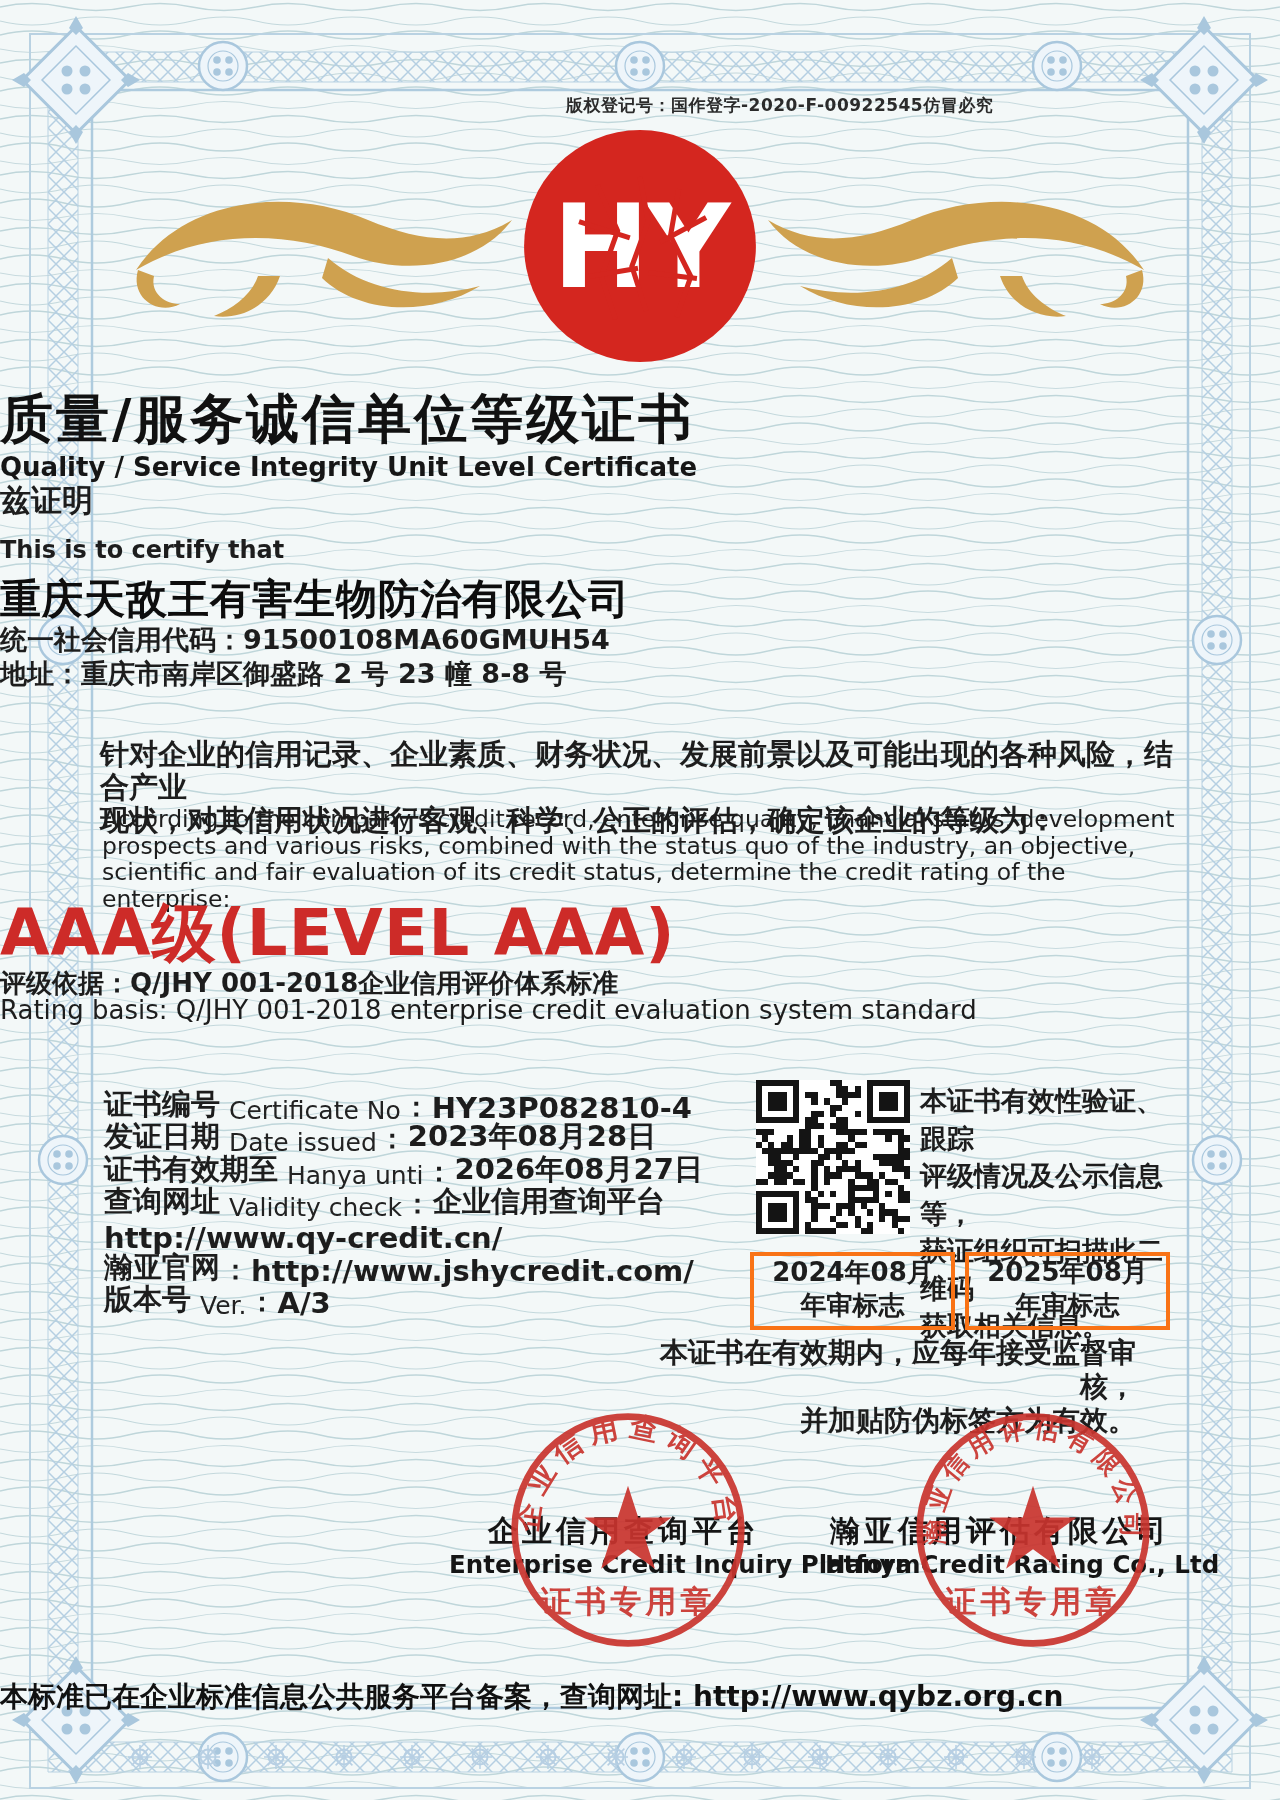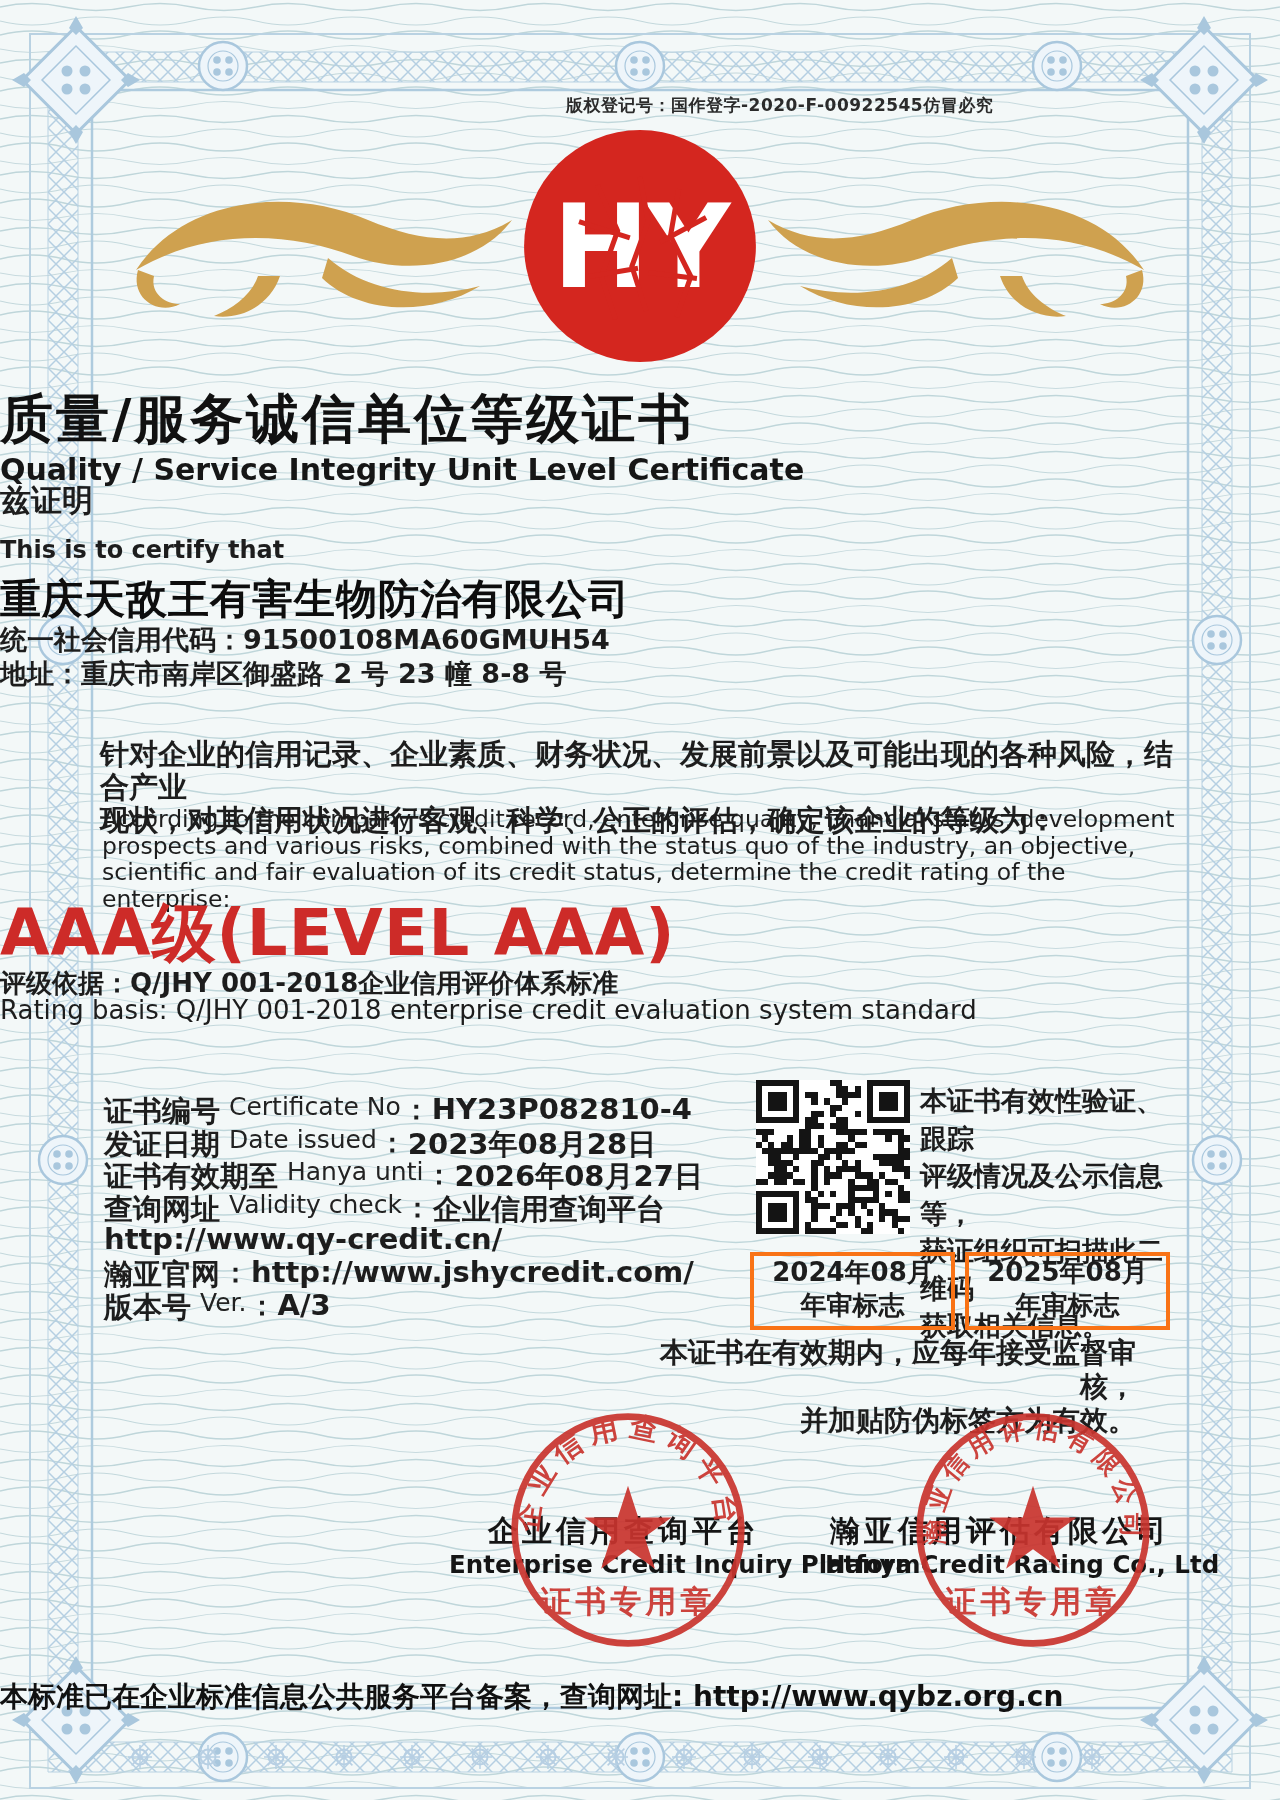--- a/index.html
+++ b/index.html
@@ -10,36 +10,36 @@
   .ctr{left:0;right:0;text-align:left}
   svg{display:block}
 
   .copyright{top:94px;left:566px;font-size:17px;font-weight:600;color:#2b2b2b;letter-spacing:.5px}
   .flourish{top:178px;width:392px;height:150px}
   .flourish.left{left:128px}
   .flourish.right{left:760px;transform:scaleX(-1)}
   .logo{left:518px;top:124px}
 
   .title-zh{top:384px;font-size:53px;font-weight:800;letter-spacing:3px;color:#111}
-  .title-en{top:452px;font-size:30px;font-weight:600;color:#161616}
+  .title-en{top:452px;font-size:26px;font-weight:600;color:#161616}
   .certify-zh{top:480px;font-size:31px;font-weight:600}
   .certify-en{top:536px;font-size:24px;font-weight:600}
   .company{top:572px;font-size:41px;font-weight:800;letter-spacing:1px;color:#0d0d0d}
   .code-line{top:622px;font-size:27px;font-weight:700}
   .addr-line{top:656px;font-size:27px;font-weight:700}
 
   .eval-zh{left:100px;top:738px;width:1090px;font-size:29px;font-weight:700;line-height:33px}
   .eval-en{left:102px;top:806px;width:1085px;font-size:23.5px;font-weight:500;line-height:26.5px}
 
   .aaa{top:890px;font-size:64px;font-weight:800;color:#cd2b28;letter-spacing:1px}
   .basis-zh{top:966px;font-size:26px;font-weight:700}
   .basis-en{top:995px;font-size:26px;font-weight:500}
 
   .details{left:104px;top:1092px}
-  .drow{display:flex;align-items:flex-start;height:32.6px;white-space:nowrap}
+  .drow{display:flex;align-items:flex-end;height:32.6px;white-space:nowrap}
   .dzh{font-size:29px;font-weight:700}
   .den{font-size:25px;font-weight:500;margin-left:9px;color:#222}
   .dcolon{font-size:27px;font-weight:600;margin:0 2px}
   .dval{font-size:29px;font-weight:600}
 
   .qr{left:756px;top:1080px}
   .qr-note{left:920px;top:1082px;width:245px;font-size:27px;font-weight:600;line-height:37.5px}
 
   .review-box{top:1252px;width:205px;height:78px;border:4px solid #f97316;text-align:center;}
   .review-box.b1{left:750px}

